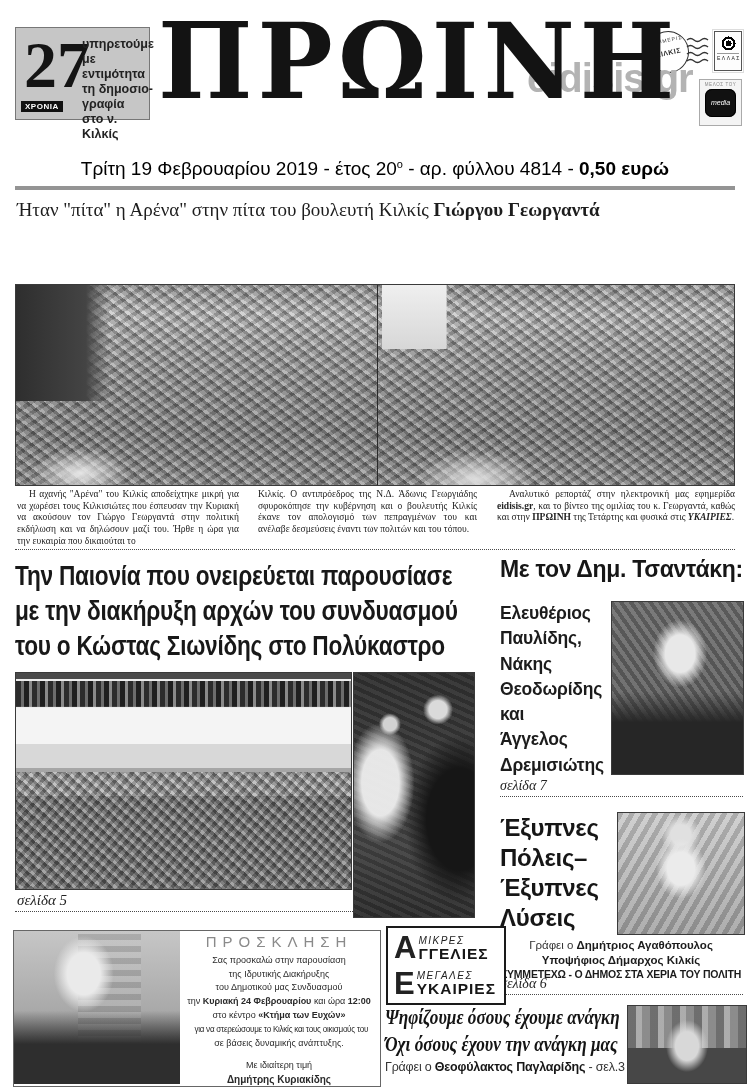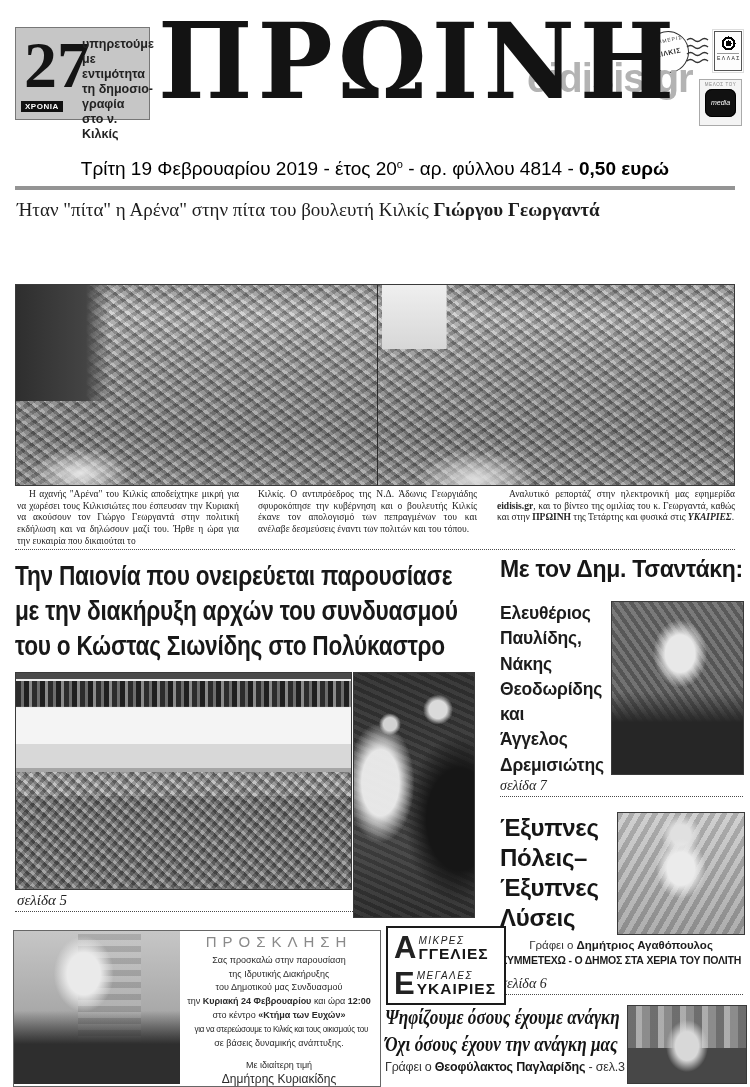--- a/index.html
+++ b/index.html
@@ -119,21 +119,21 @@
   .ph-man4{left:14px;top:931px;width:166px;height:153px;border:0;
     background:
       radial-gradient(ellipse 30px 38px at 42% 28%, #eaeaea 0 55%, rgba(234,234,234,0) 100%),
       linear-gradient(180deg, rgba(0,0,0,0) 0 52%, #2e2e2e 74% 100%),
       repeating-linear-gradient(0deg, rgba(110,110,110,.3) 0 6px, rgba(200,200,200,.25) 6px 12px) 62% 0/38% 100% no-repeat,
       linear-gradient(180deg,#c6c6c6,#8e8e8e);}
   .inv-text{left:185px;top:935px;width:188px;text-align:center;font-size:9px;line-height:13.8px;color:#2a2a2a;}
   .inv-title{font-size:15px;letter-spacing:6px;color:#8a8a8a;margin-bottom:5px;}
   .inv-tight{white-space:nowrap;letter-spacing:-.3px;transform:scaleX(.9);transform-origin:center;}
   .inv-close{margin-top:9px;text-align:center;}
-  .inv-sig{font-weight:normal;font-size:12px;}
+  .inv-sig{font-weight:bold;font-size:10px;}
 
   
   .ads{left:386px;top:926px;width:120px;height:79px;border:2px solid #1a1a1a;background:#fff;
        display:flex;flex-direction:column;justify-content:center;padding:2px 6px;box-sizing:border-box;}
   .ads-row{display:flex;align-items:center;height:36px;}
   .ads-initial{font-weight:bold;font-size:31px;line-height:1;color:#222;}
   .ads-col{display:flex;flex-direction:column;margin-left:2px;}
   .ads-top{font-family:Liberation Sans, sans-serif;font-style:italic;font-size:10px;letter-spacing:1.5px;color:#222;}
   .ads-bot{font-weight:bold;font-size:15.5px;letter-spacing:1px;line-height:1;color:#161616;}
 
@@ -228,20 +228,21 @@
 
   <div class="abs smart-head">
     <div>Έξυπνες</div>
     <div>Πόλεις–</div>
     <div>Έξυπνες</div>
     <div>Λύσεις</div>
   </div>
   <div class="abs photo ph-man2"></div>
   <div class="abs smart-byline">
     <div><span>Γράφει ο </span><b>Δημήτριος Αγαθόπουλος</b></div>
+    <div><b>Υποψήφιος Δήμαρχος Κιλκίς</b></div>
     <div class="slogan">ΣΥΜΜΕΤΕΧΩ - Ο ΔΗΜΟΣ ΣΤΑ ΧΕΡΙΑ ΤΟΥ ΠΟΛΙΤΗ</div>
   </div>
   <div class="abs pageref ref6">σελίδα  6</div>
   <div class="abs dotted sep6"></div>
 
   <div class="abs invite"></div>
   <div class="abs photo ph-man4"></div>
   <div class="abs inv-text">
     <div class="inv-title">ΠΡΟΣΚΛΗΣΗ</div>
     <div>Σας προσκαλώ στην παρουσίαση</div>

